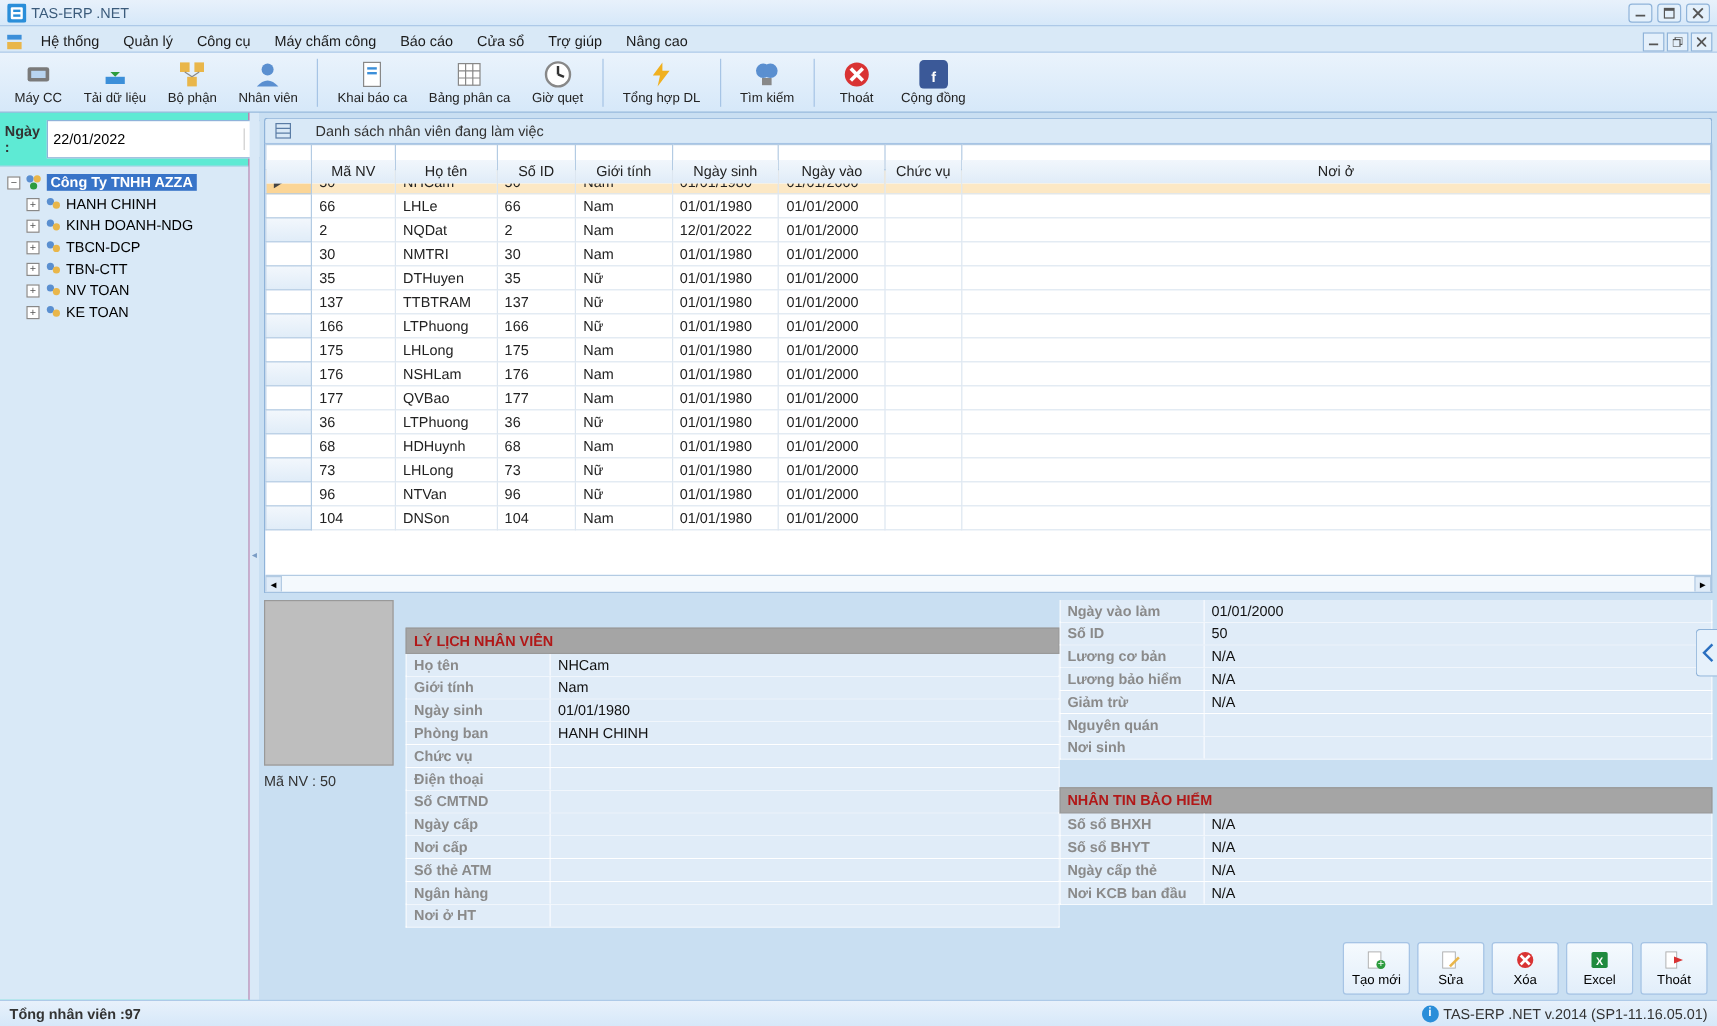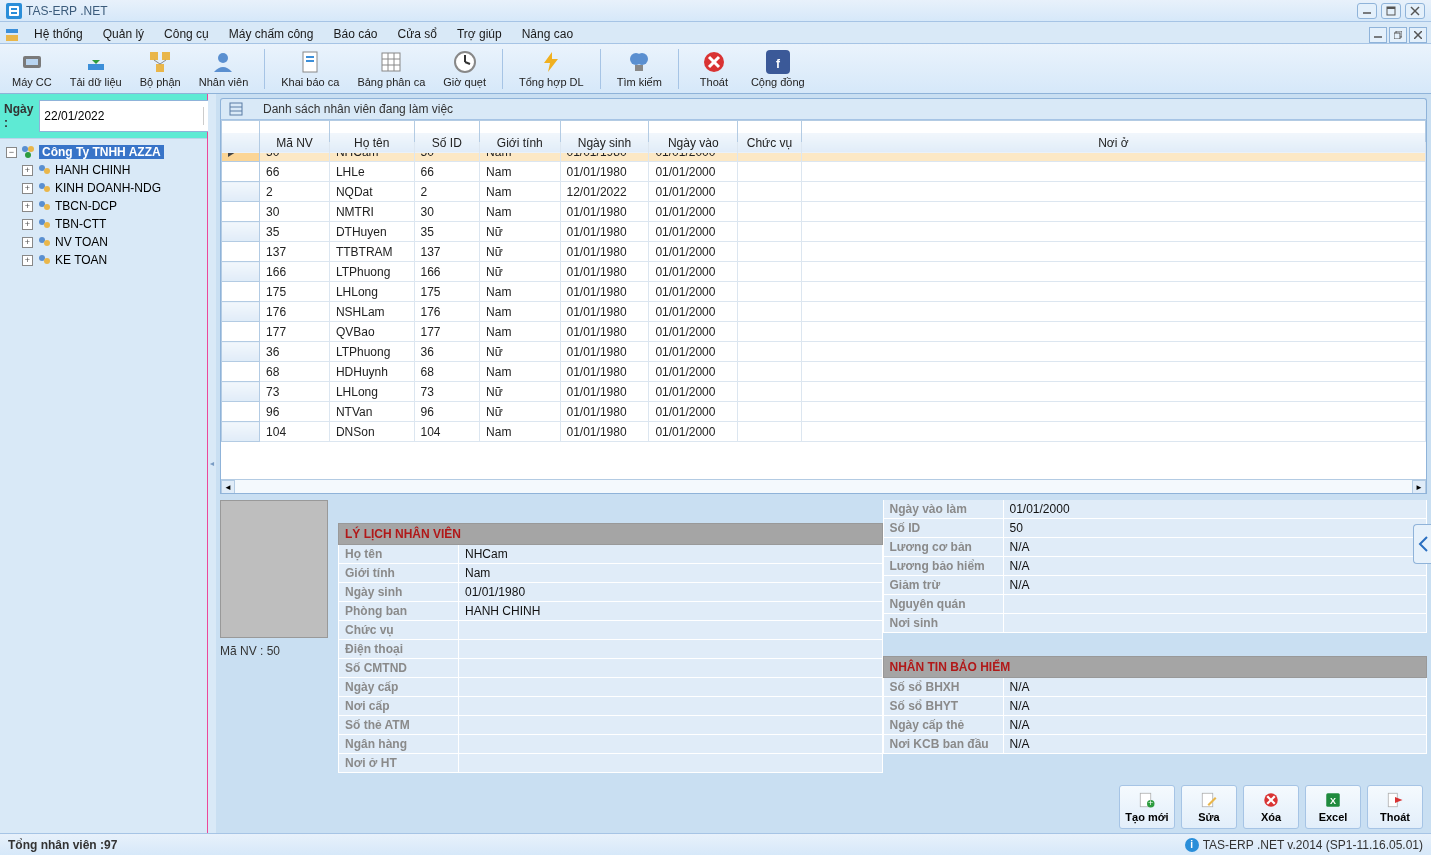--- a/index.html
+++ b/index.html
@@ -84,21 +84,21 @@
 .dg-row > div{ padding: 2px 6px; }
 .dg-lbl { width: 120px; font-weight: bold; color:#8a8a8a; background:#e0ecf8; border-right:1px solid #fff; }
 .dg-val { flex:1; background:#e0ecf8; color:#111; }
 .dg-two { display:flex; }
 .dg-two .col { flex:1; }
 
 
 .action-bar { display:flex; justify-content:flex-end; gap:6px; padding:8px 8px 4px 8px; }
 .act-btn { width:56px; height:44px; border:1px solid #a6c4e5; border-radius:3px; background:linear-gradient(#f5fafe,#e2eefa); display:flex; flex-direction:column; align-items:center; justify-content:center; cursor:pointer; }
 .act-btn .ab-icon{width:18px;height:18px;display:flex;align-items:center;justify-content:center;}
-.act-btn .ab-lbl{font-size:11px; margin-top:2px;font-weight:bold;}
+.act-btn .ab-lbl{font-size:11px; margin-top:2px;}
 
 
 .flyout-tab { position:absolute; right:0; top: 430px; width:18px; height:40px; background:#e6f1fb; border:1px solid #8fb3d9; border-right:none; border-radius:4px 0 0 4px; display:flex;align-items:center;justify-content:center; cursor:pointer;}
 .flyout-tab svg{color:#2a6fc0;}
 
 
 .status-bar { height: 22px; background: linear-gradient(#e8f1fb,#d6e8f9); border-top: 1px solid #a6c4e5; display:flex; align-items:center; padding:0 8px; }
 .status-bar .s-left{color:#333; font-weight:bold;}
 .status-bar .s-right{margin-left:auto; display:flex; align-items:center; gap:4px; color:#333;}
 .status-bar .info-icon{width:14px;height:14px;border-radius:50%;background:#2a8ed9;color:#fff;display:flex;align-items:center;justify-content:center;font-size:10px;font-weight:bold;}

